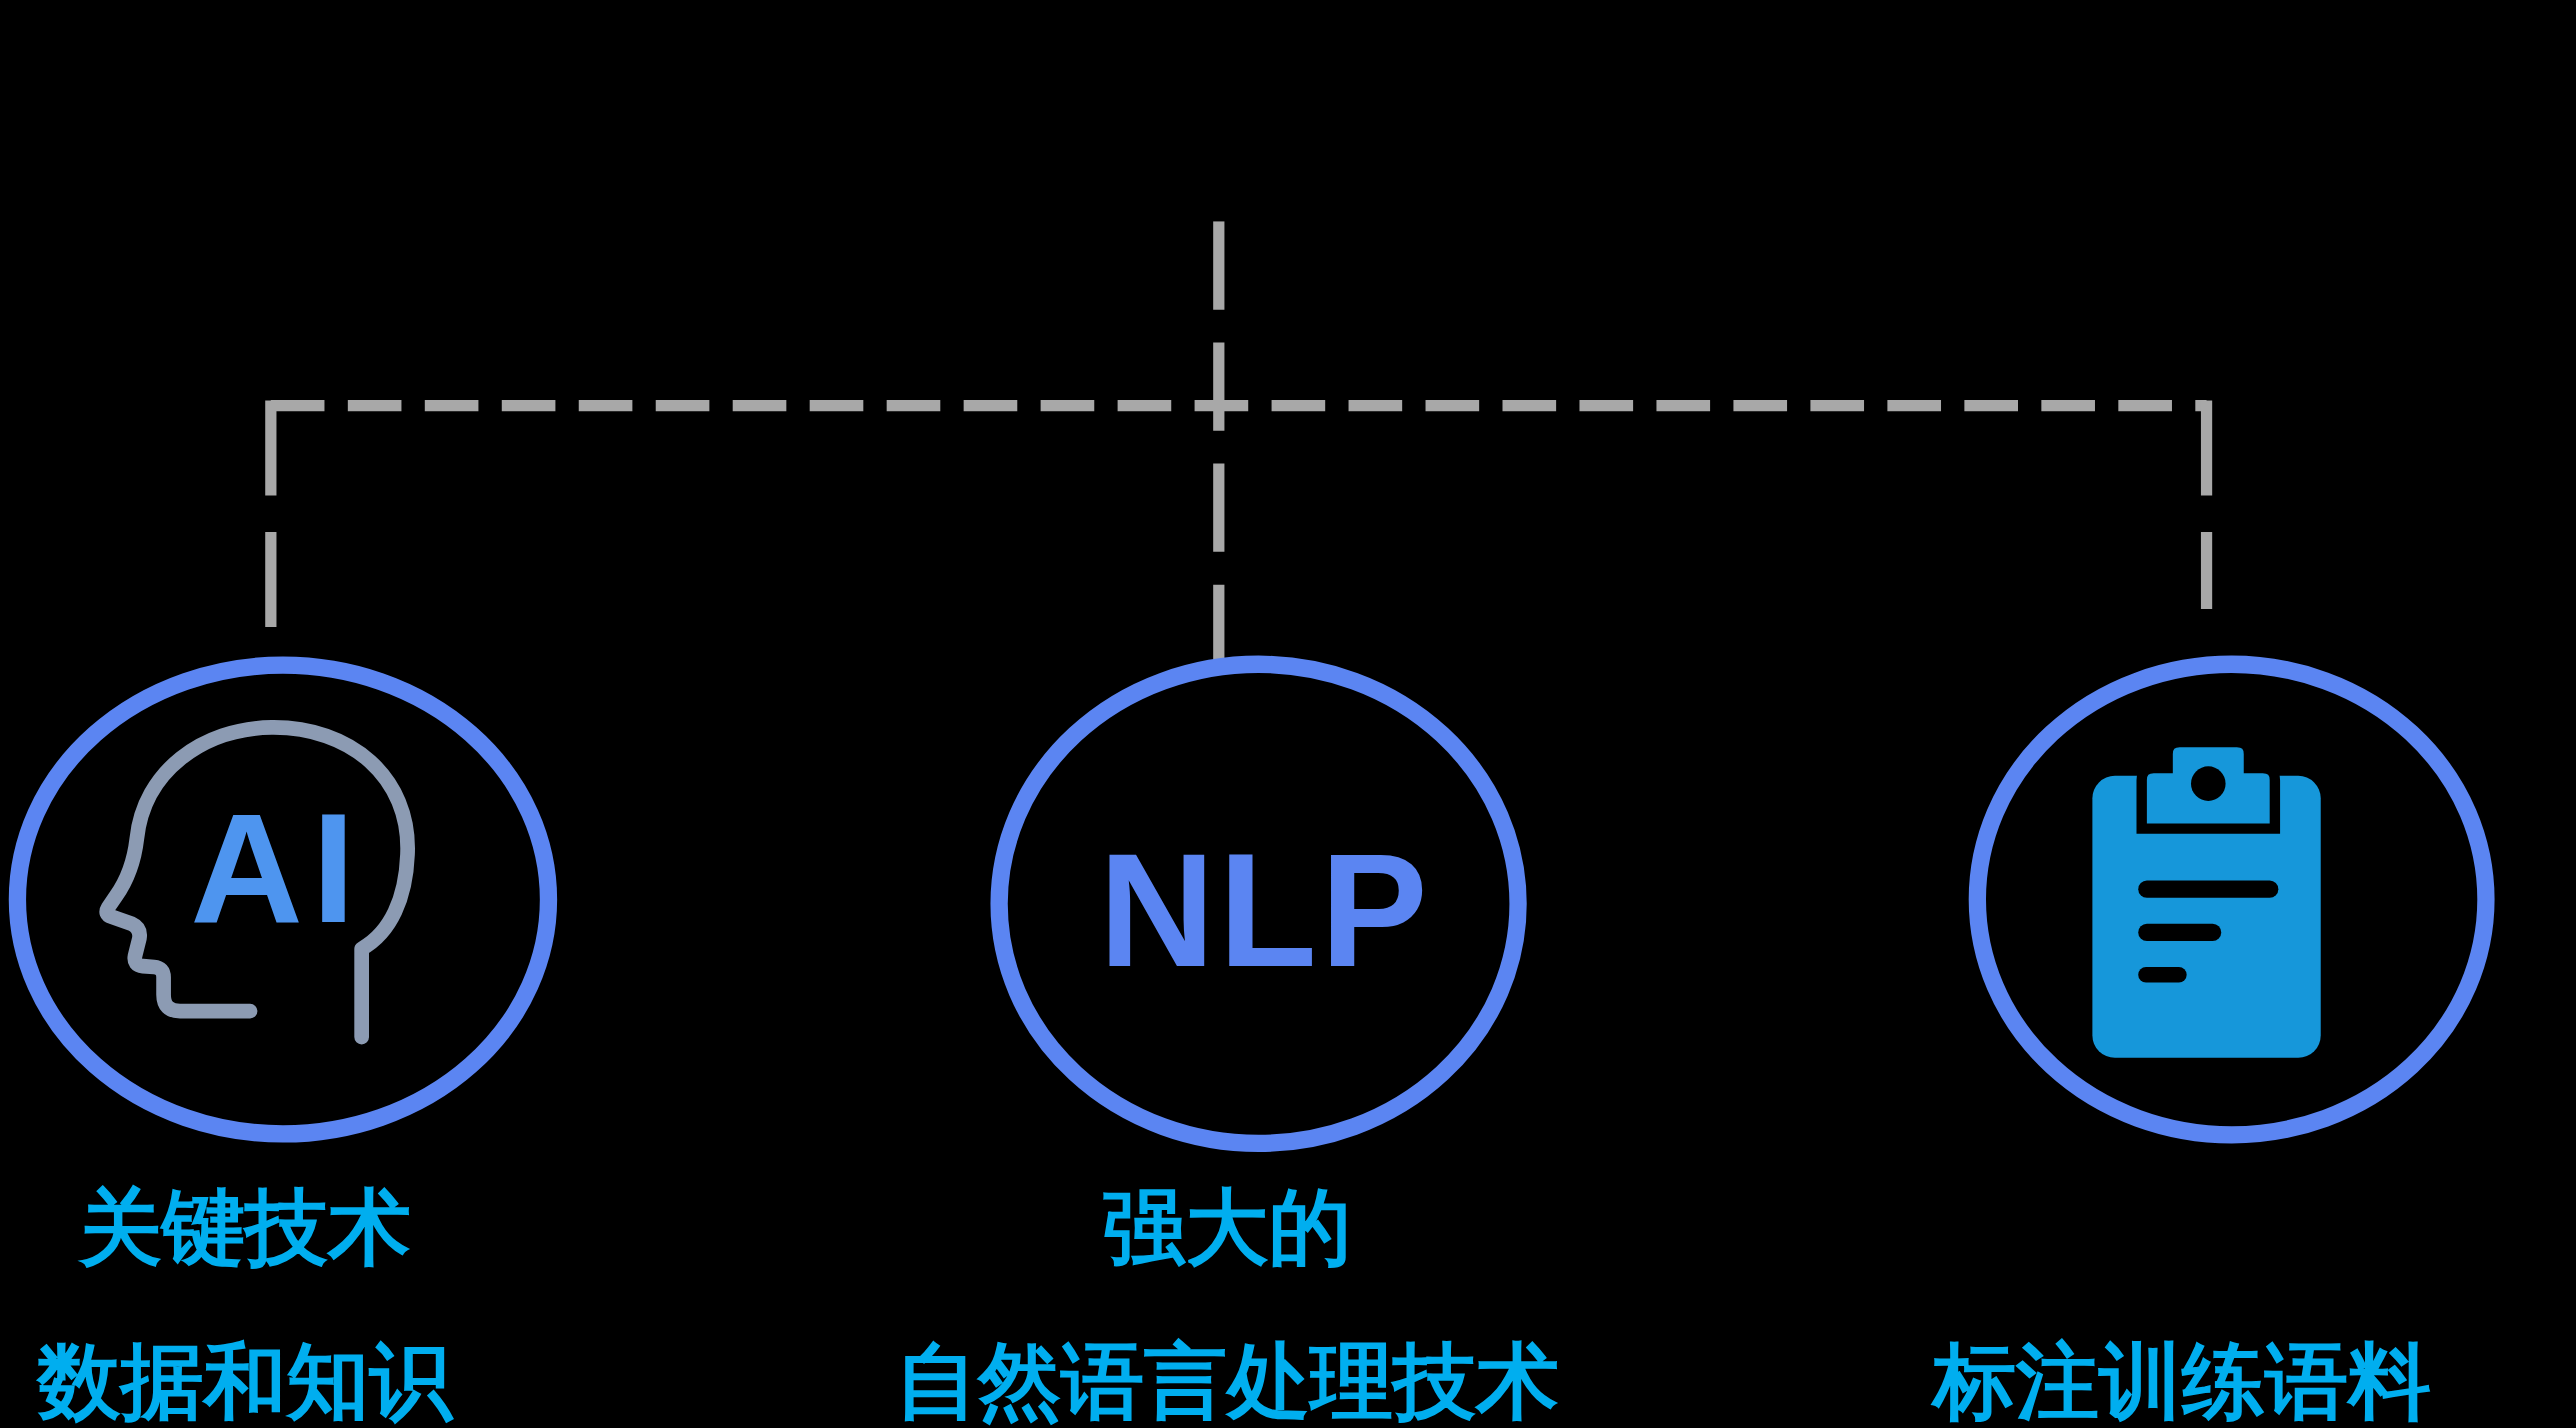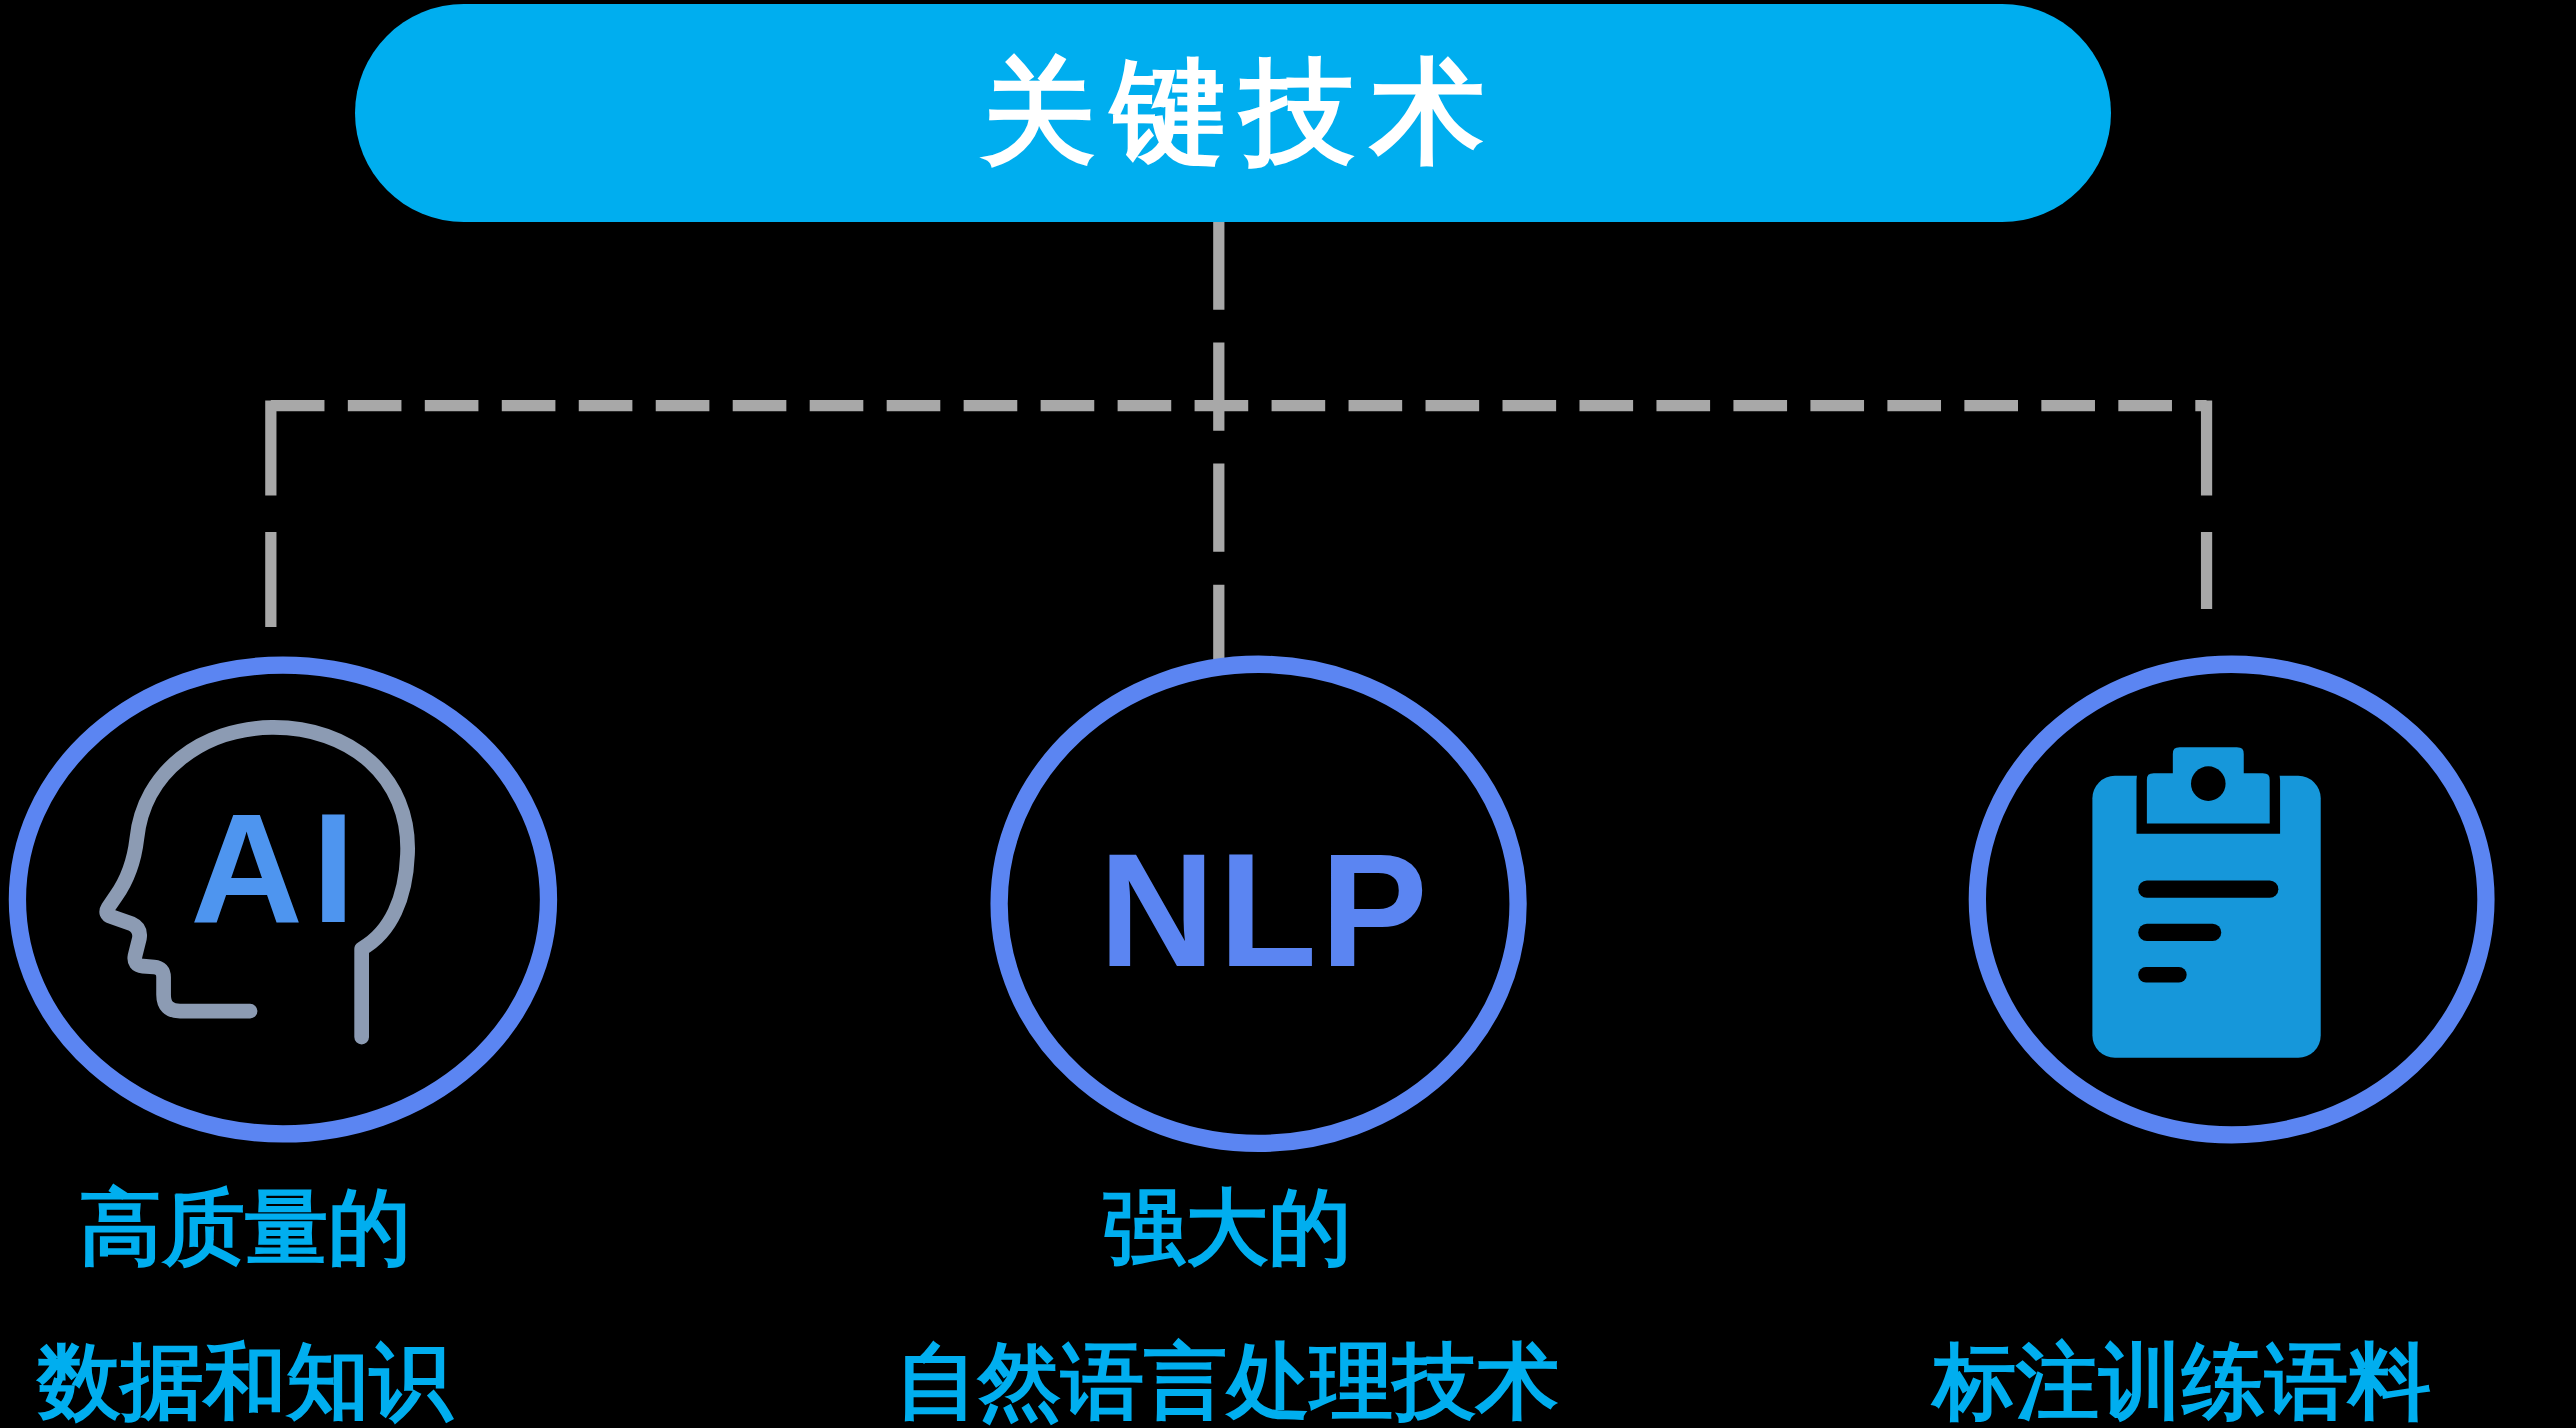--- a/index.html
+++ b/index.html
@@ -133,28 +133,25 @@
                Z" fill="#1697DA" stroke="#000000" stroke-width="12"></path>
       <circle cx="2553" cy="906" r="20" fill="#000000"></circle>
       <g fill="#000000">
         <rect x="2472" y="1018" width="162" height="20" rx="10"></rect>
         <rect x="2472" y="1068" width="96" height="20" rx="10"></rect>
         <rect x="2472" y="1118" width="56" height="18" rx="9"></rect>
       </g>
     </g>
   </svg>
 
-  <div class="title-pill">
-    <span class="title-text">关键技术</span>
-  </div>
 
   <div class="icon-text nlp-text">NLP</div>
   <div class="icon-text ai-text">AI</div>
 
-  <div class="node-label label-row1 col1">高质量的</div>
+  <div class="node-label label-row1 col1">关键技术</div>
   <div class="node-label label-row2 col1">数据和知识</div>
 
   <div class="node-label label-row1 col2">强大的</div>
   <div class="node-label label-row2 col2">自然语言处理技术</div>
 
   <div class="node-label label-row2 col3">标注训练语料</div>
 
 </div>
 
 

